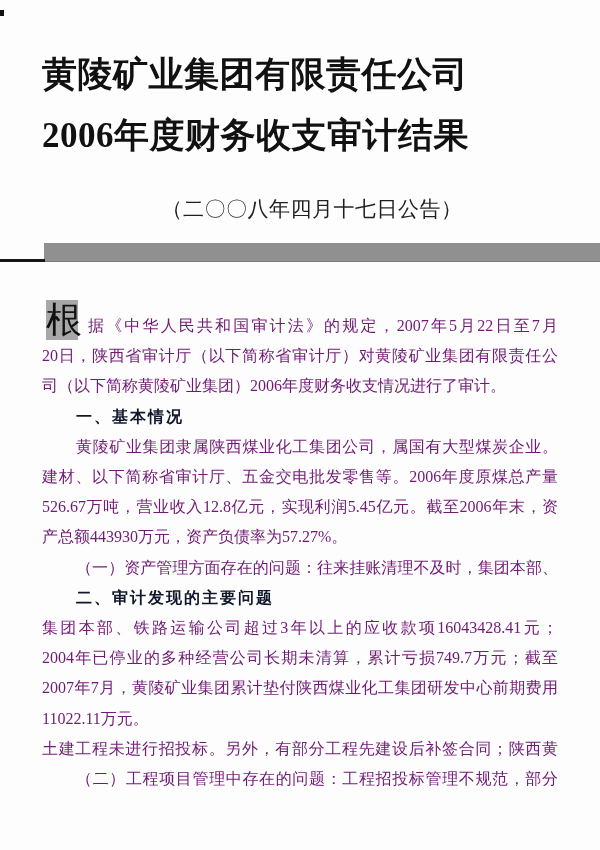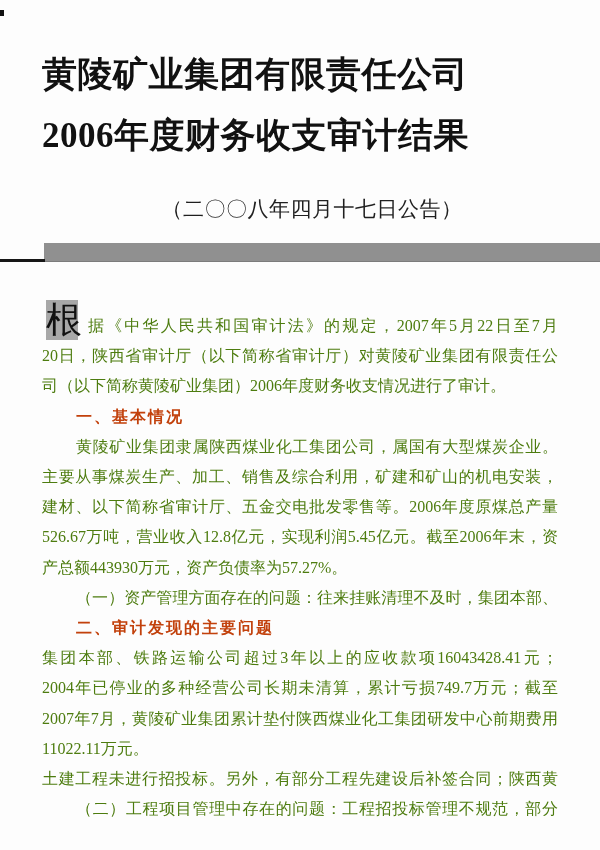--- a/index.html
+++ b/index.html
@@ -28,30 +28,30 @@
   }
   .black-rule{position:absolute;left:0;top:259px;width:45px;height:3px;background:#161616;}
   .drop-cap{
     position:absolute;left:46px;top:300px;width:32px;height:40px;
     background:#a8a8a8;color:#111;
     font-size:36px;line-height:41px;text-align:center;
     font-family:"Liberation Serif","DejaVu Serif",serif;
   }
   .body-text{position:absolute;left:42px;right:42px;top:311px;}
   .ln{
-    margin:0;font-size:16px;line-height:30.2px;color:#4d7c0f;
+    margin:0;font-size:16px;line-height:30.2px;color:#701a75;
     text-align:justify;text-justify:inter-character;
     text-align-last:left;
   }
   .ln.j{text-align-last:justify;}
   .ln.first{padding-left:46px;}
   .ln.ind{padding-left:34px;}
   .ln.head{
     font-family:Liberation Sans, sans-serif;
-    font-weight:bold;color:#c2410c;
+    font-weight:bold;color:#0f172a;
     padding-left:34px;letter-spacing:2px;
     text-align:left;text-align-last:left;
   }
 </style>
 </head>
 <body>
 
 <div class="page">
 
   <div class="edge-mark"></div>
@@ -67,21 +67,20 @@
   <div class="black-rule"></div>
 
   <div class="drop-cap">根</div>
 
   <div class="body-text">
     <p class="ln first j">据《中华人民共和国审计法》的规定，2007年5月22日至7月</p>
     <p class="ln j">20日，陕西省审计厅（以下简称省审计厅）对黄陵矿业集团有限责任公</p>
     <p class="ln end">司（以下简称黄陵矿业集团）2006年度财务收支情况进行了审计。</p>
     <p class="ln head">一、基本情况</p>
     <p class="ln ind j">黄陵矿业集团隶属陕西煤业化工集团公司，属国有大型煤炭企业。</p>
-    <p class="ln j">主要从事煤炭生产、加工、销售及综合利用，矿建和矿山的机电安装，</p>
     <p class="ln j">建材、以下简称省审计厅、五金交电批发零售等。2006年度原煤总产量</p>
     <p class="ln j">526.67万吨，营业收入12.8亿元，实现利润5.45亿元。截至2006年末，资</p>
     <p class="ln end">产总额443930万元，资产负债率为57.27%。</p>
     <p class="ln ind j">（一）资产管理方面存在的问题：往来挂账清理不及时，集团本部、</p>
     <p class="ln head">二、审计发现的主要问题</p>
     <p class="ln j">集团本部、铁路运输公司超过3年以上的应收款项16043428.41元；</p>
     <p class="ln j">2004年已停业的多种经营公司长期未清算，累计亏损749.7万元；截至</p>
     <p class="ln j">2007年7月，黄陵矿业集团累计垫付陕西煤业化工集团研发中心前期费用</p>
     <p class="ln end">11022.11万元。</p>
     <p class="ln j">土建工程未进行招投标。另外，有部分工程先建设后补签合同；陕西黄</p>

